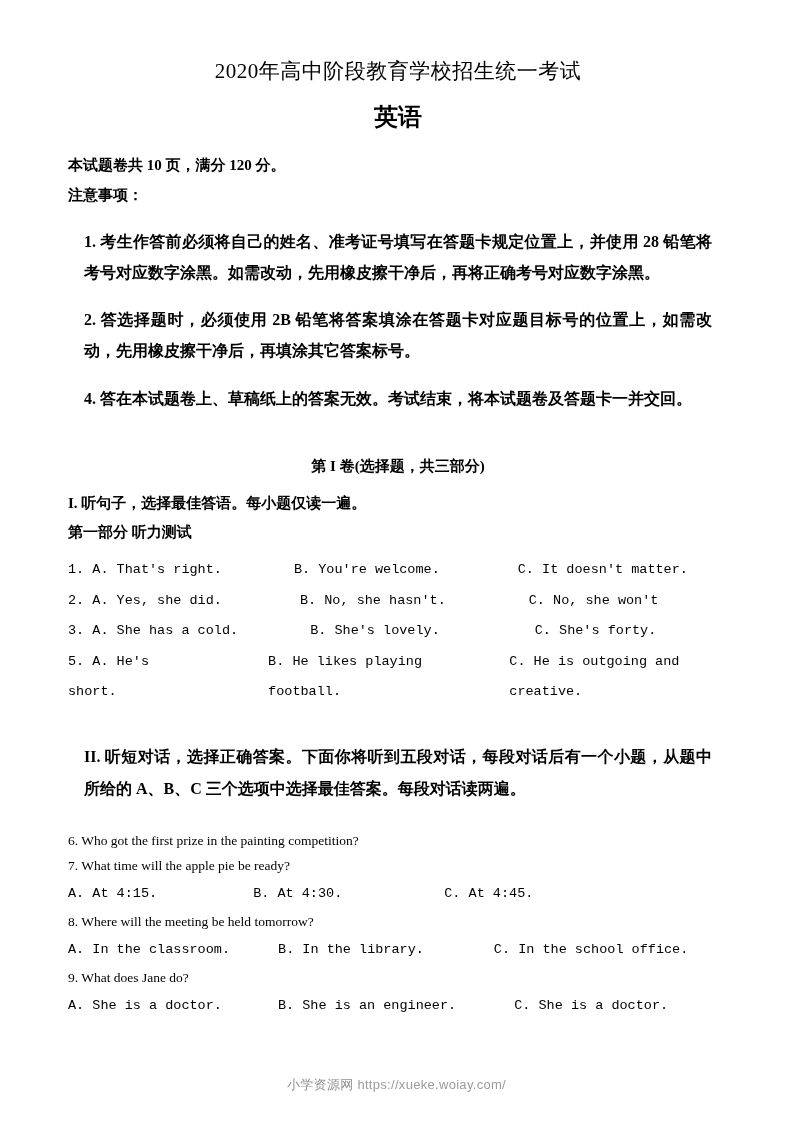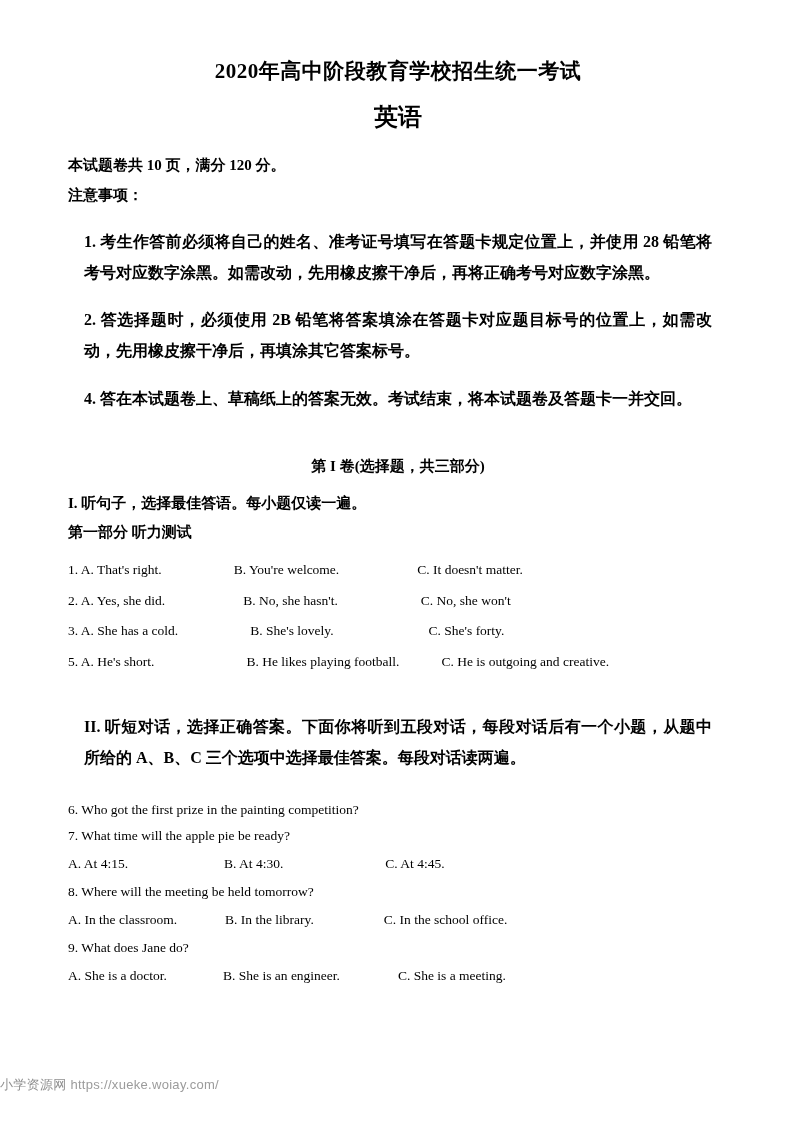--- a/index.html
+++ b/index.html
@@ -24,21 +24,21 @@
   }
   .content {
     position: absolute;
     left: 68px;
     top: 58px;
     width: 660px;
   }
   .doc-title {
     text-align: center;
     font-size: 21px;
-    font-weight: bold;
+    font-weight: normal;
     letter-spacing: 0.5px;
     margin: 0 0 16px 0;
     line-height: 1.3;
   }
   .doc-subtitle {
     text-align: center;
     font-size: 24px;
     font-weight: bold;
     margin: 0 0 18px 0;
   }
@@ -72,27 +72,28 @@
     white-space: pre;
   }
   .choices-row {
     font-size: 13.5px;
     line-height: 2.25;
     margin: 0;
     display: flex;
   }
   .choice {
     display: inline-block;
+    font-family: Liberation Mono, monospace;
   }
   .watermark {
     position: absolute;
     left: 0;
     right: 0;
     bottom: 28px;
-    text-align: left;
+    text-align: center;
     font-size: 13px;
     color: #9b9b9b;
     font-family: "Liberation Sans", sans-serif;
     letter-spacing: 0.3px;
   }
   .watermark .wm-cn {
     color: #8f8f8f;
   }
 </style>
 </head>
@@ -178,21 +179,21 @@
       <span class="choice" style="width:70px;display:inline-block;"></span>
       <span class="choice">C. In the school office.</span>
     </div>
 
     <p class="q-line">9. What does Jane do?</p>
     <div class="choices-row">
       <span class="choice">A. She is a doctor.</span>
       <span class="choice" style="width:56px;display:inline-block;"></span>
       <span class="choice">B. She is an engineer.</span>
       <span class="choice" style="width:58px;display:inline-block;"></span>
-      <span class="choice">C. She is a meeting.</span>
+      <span class="choice">C. She is a doctor.</span>
     </div>
 
   </div>
 
   <div class="watermark">
     <span class="wm-cn">小学资源网</span>
     <span>https://xueke.woiay.com/</span>
   </div>
 </div>
 

